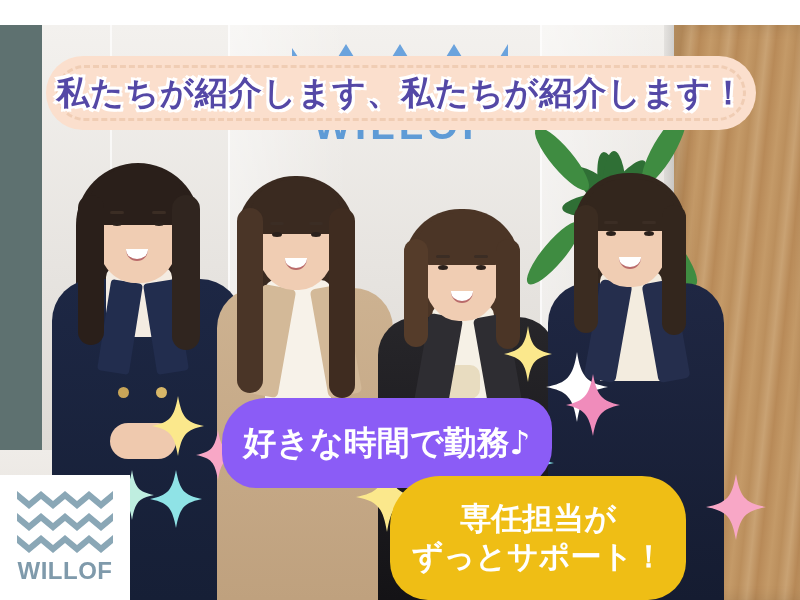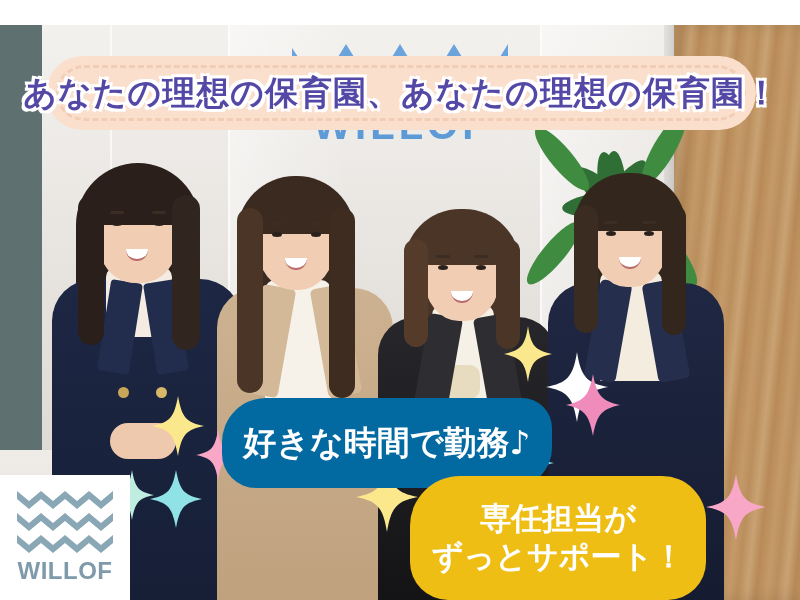--- a/index.html
+++ b/index.html
@@ -176,32 +176,32 @@
     white-space:pre-line;
   }
   #bub-green{
     left:588px;top:330px;width:212px;height:128px;
     background:#5cc98a;
     border-radius:50% 46% 48% 52% / 52% 50% 48% 50%;
     font-size:31px;
   }
   #bub-pink{
     left:222px;top:398px;width:330px;height:90px;
-    background:#0369a1;
+    background:#8b5cf6;
     border-radius:44px 30px 40px 34px;
     font-size:33px;
   }
   #bub-blue{
     left:142px;top:492px;width:270px;height:108px;
     background:#79cdf2;
     border-radius:46px 40px 32px 32px;
     font-size:33px;
   }
   #bub-yellow{
-    left:410px;top:476px;width:296px;height:124px;
+    left:390px;top:476px;width:296px;height:124px;
     background:#efbe15;
     border-radius:50px 44px 38px 38px;
     font-size:31px;
   }
 
   
   .logo-card{
     position:absolute;left:0;bottom:0;width:130px;height:125px;
     background:#ffffff;z-index:45;
     display:flex;flex-direction:column;align-items:center;justify-content:center;
@@ -339,21 +339,21 @@
       <div class="eye" style="left:58px;top:66px"></div>
       <div class="eye" style="left:96px;top:66px"></div>
       <div class="mouth" style="left:71px;top:92px"></div>
     </div>
   </div>
 
   <div class="band-top"></div>
 
   <div class="banner">
     <div class="banner-dash"></div>
-    <div class="banner-text">あなたの理想の保育園、あなたの理想の保育園！</div>
+    <div class="banner-text">私たちが紹介します、私たちが紹介します！</div>
   </div>
 
   <div class="spark" style="left:152px;top:396px">
     <svg width="52" height="60" viewBox="0 0 52 60">
         <path d="M26 0 C30 22 34 26 52 30 C34 34 30 38 26 60 C22 38 18 34 0 30 C18 26 22 22 26 0Z" fill="#fbe88c"></path>
       </svg>
   </div>
   <div class="spark" style="left:196px;top:430px">
     <svg width="44" height="50" viewBox="0 0 44 50">
         <path d="M22 0 C25 18 29 22 44 25 C29 28 25 32 22 50 C19 32 15 28 0 25 C15 22 19 18 22 0Z" fill="#f8a7c6"></path>

